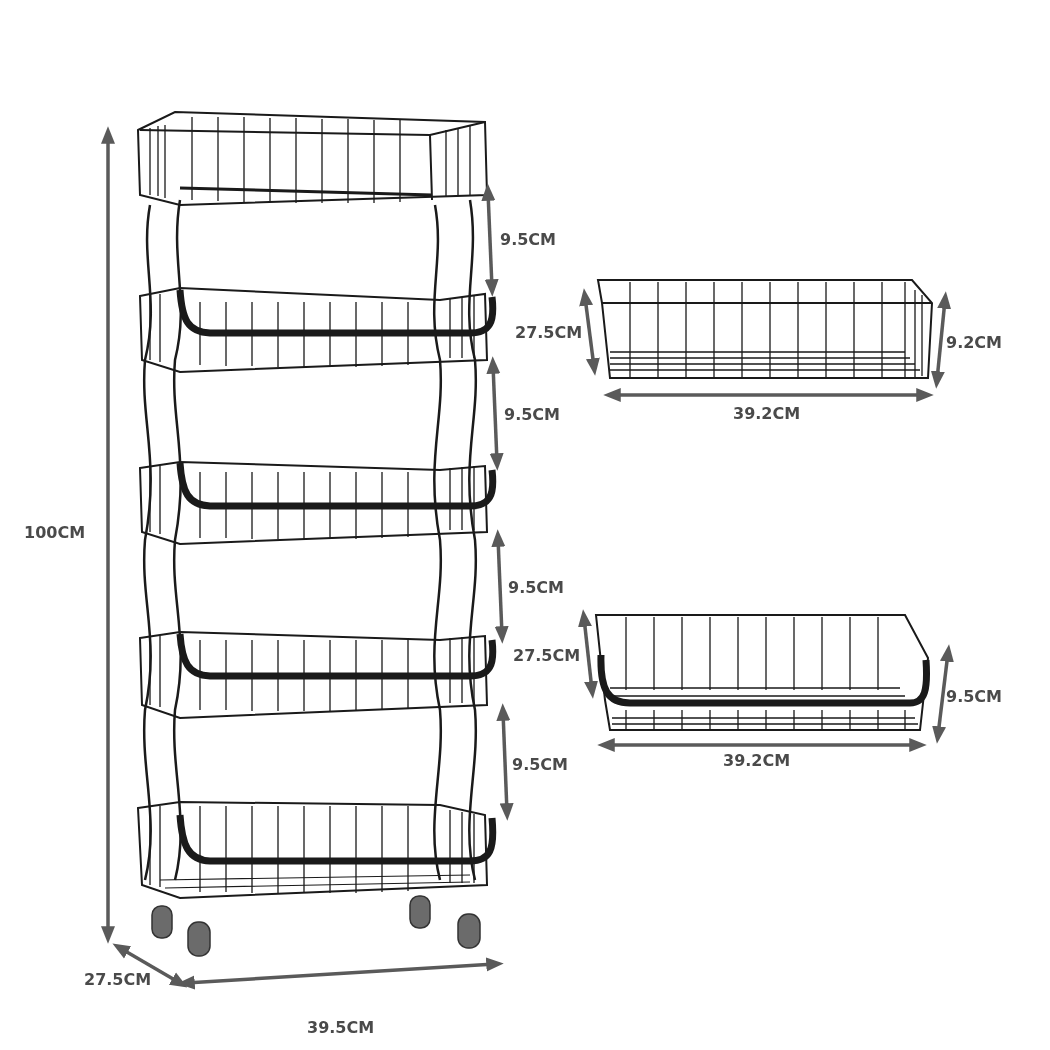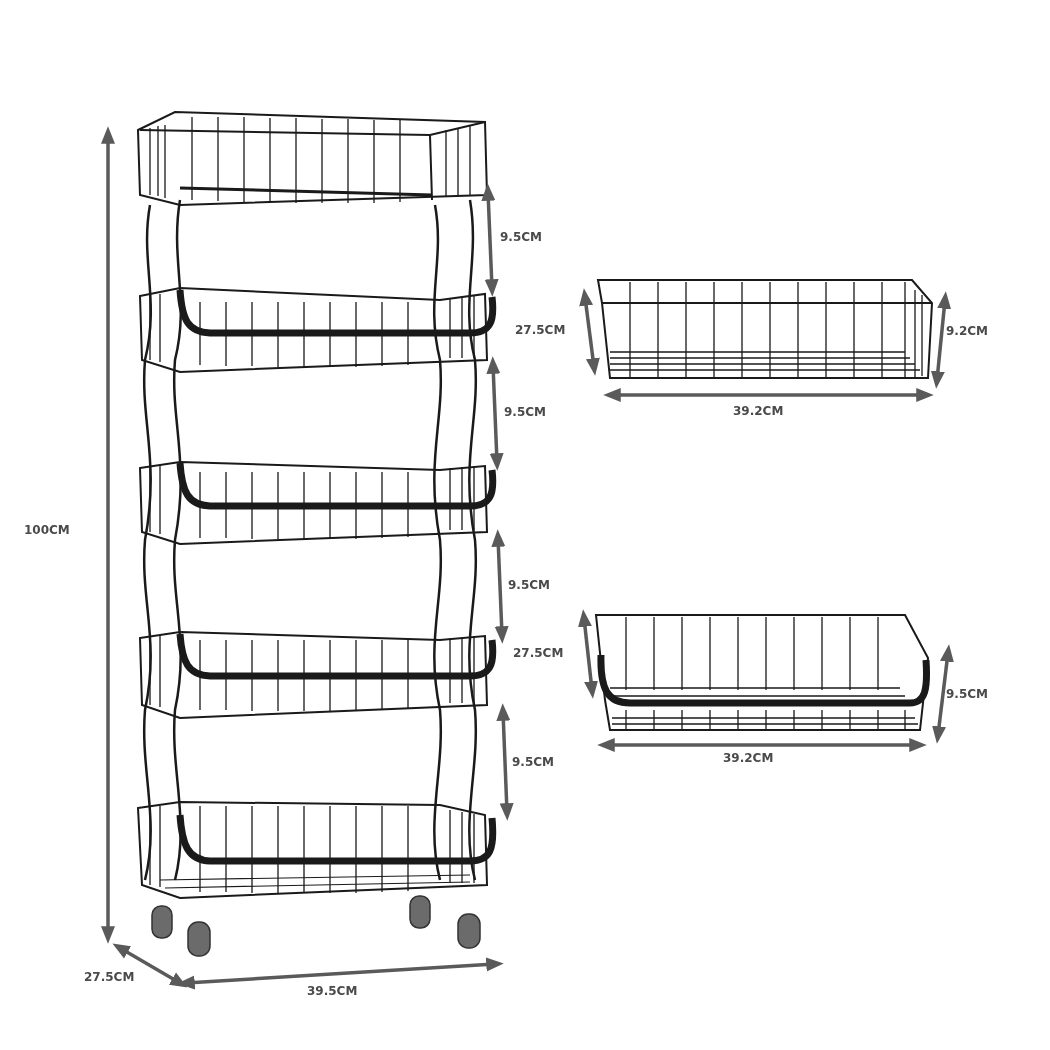--- a/index.html
+++ b/index.html
@@ -1,19 +1,19 @@
 <!DOCTYPE html>
 <html><head>
 <meta charset="utf-8">
 <style>
   html, body { margin: 0; padding: 0; background: #ffffff; }
   body { width: 1050px; height: 1050px; position: relative; overflow: hidden;
          font-family: "DejaVu Sans", "Liberation Sans", sans-serif; }
   #stage { position: absolute; left: 0; top: 0; width: 1050px; height: 1050px; }
-  .dim-label { position: absolute; font-weight: bold; font-size: 12px; color: #4a4a4a;
+  .dim-label { position: absolute; font-weight: bold; font-size: 16px; color: #4a4a4a;
                letter-spacing: 0px; white-space: nowrap; }
   svg { position: absolute; left: 0; top: 0; }
 </style>
 </head>
 <body>
 
 <div id="stage">
 <svg width="1050" height="1050" viewBox="0 0 1050 1050">
   <defs>
     <marker id="ah" viewBox="0 0 10 10" refX="5" refY="5" markerWidth="5" markerHeight="5" orient="auto-start-reverse">
@@ -114,26 +114,26 @@
   </g>
   <g stroke="#5a5a5a" stroke-width="3.5" fill="none">
     <line x1="584" y1="618" x2="592" y2="690" marker-start="url(#ah)" marker-end="url(#ah)"></line>
     <line x1="948" y1="653" x2="938" y2="735" marker-start="url(#ah)" marker-end="url(#ah)"></line>
     <line x1="606" y1="745" x2="918" y2="745" marker-start="url(#ah)" marker-end="url(#ah)"></line>
   </g>
 </svg>
 
 <span class="dim-label" style="left:24px; top:523px;">100CM</span>
 <span class="dim-label" style="left:84px; top:970px;">27.5CM</span>
-<span class="dim-label" style="left:307px; top:984px;">39.5CM</span>
+<span class="dim-label" style="left:307px; top:1018px;">39.5CM</span>
 <span class="dim-label" style="left:500px; top:230px;">9.5CM</span>
 <span class="dim-label" style="left:504px; top:405px;">9.5CM</span>
 <span class="dim-label" style="left:508px; top:578px;">9.5CM</span>
 <span class="dim-label" style="left:512px; top:755px;">9.5CM</span>
 
 <span class="dim-label" style="left:515px; top:323px;">27.5CM</span>
-<span class="dim-label" style="left:946px; top:324px;">9.2CM</span>
+<span class="dim-label" style="left:946px; top:333px;">9.2CM</span>
 <span class="dim-label" style="left:733px; top:404px;">39.2CM</span>
 
 <span class="dim-label" style="left:513px; top:646px;">27.5CM</span>
 <span class="dim-label" style="left:946px; top:687px;">9.5CM</span>
 <span class="dim-label" style="left:723px; top:751px;">39.2CM</span>
 </div>
 
 </body></html>

